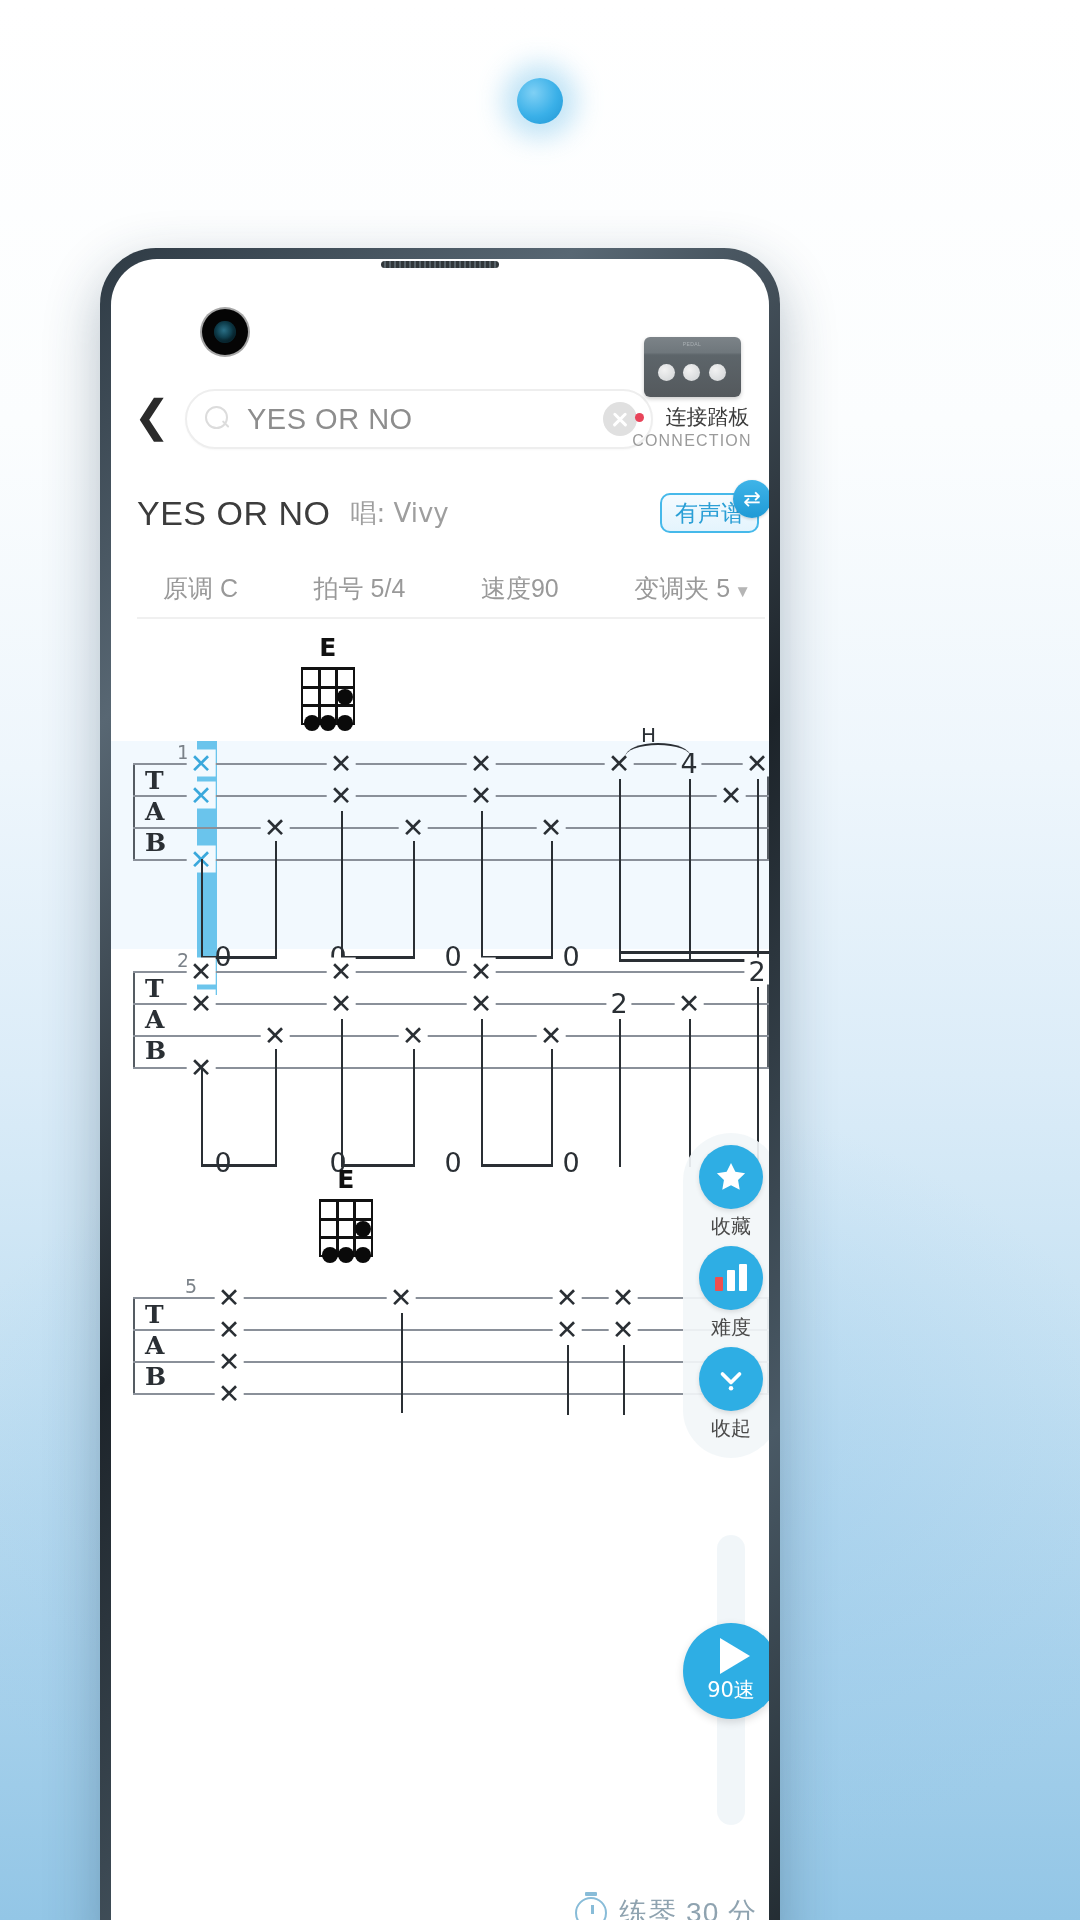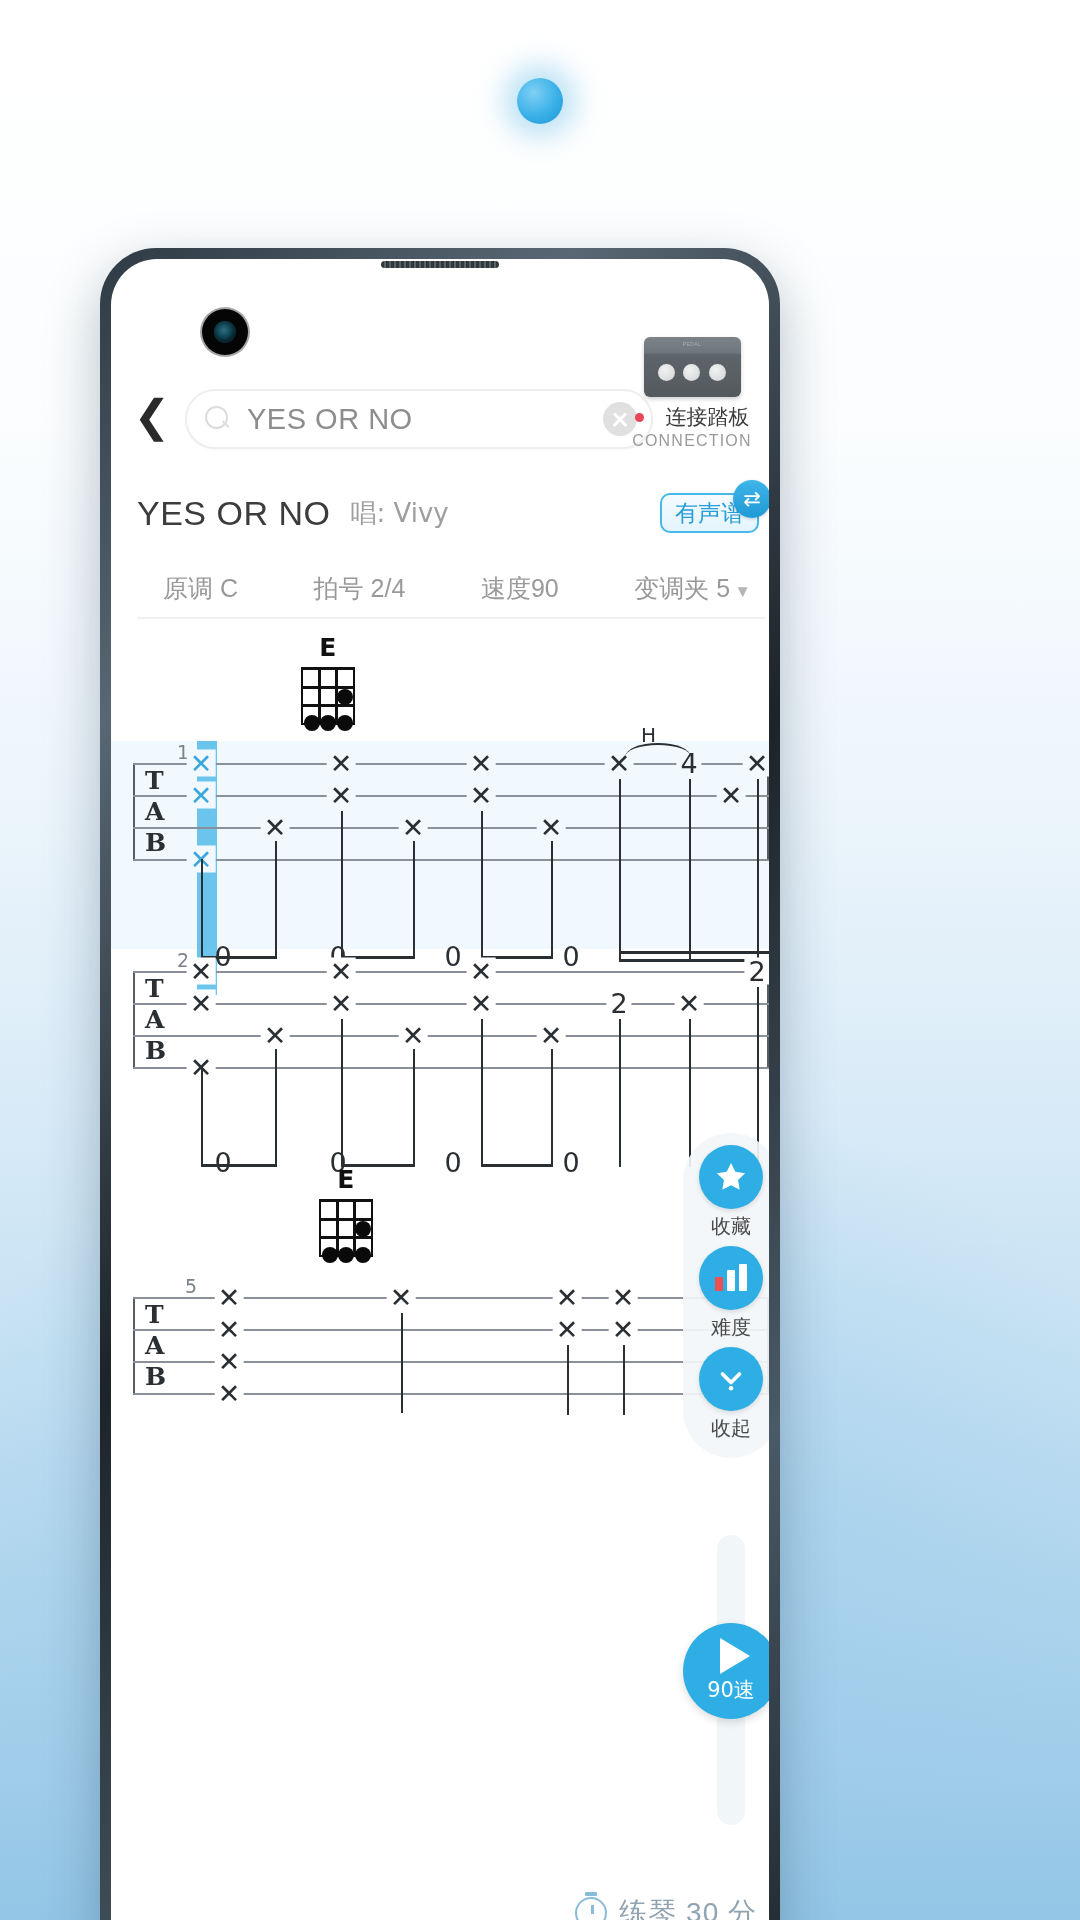--- a/index.html
+++ b/index.html
@@ -379,21 +379,21 @@
         <span>Vivy</span>
       </span>
       <span class="audio-badge-wrap">
         <span class="audio-badge">有声谱</span>
         <span class="swap-icon">⇄</span>
       </span>
     </div>
 
     <div class="meta-row">
       <span class="meta-item">原调 C</span>
-      <span class="meta-item">拍号 2/4</span>
+      <span class="meta-item">拍号 5/4</span>
       <span class="meta-item">速度90</span>
       <span class="meta-item">
         <span>变调夹 5</span><span class="meta-caret">▼</span>
       </span>
     </div>
 
     <div class="score">
 
       <div class="chord-block">
         <div class="chord" style="left:190px; top:12px;">

